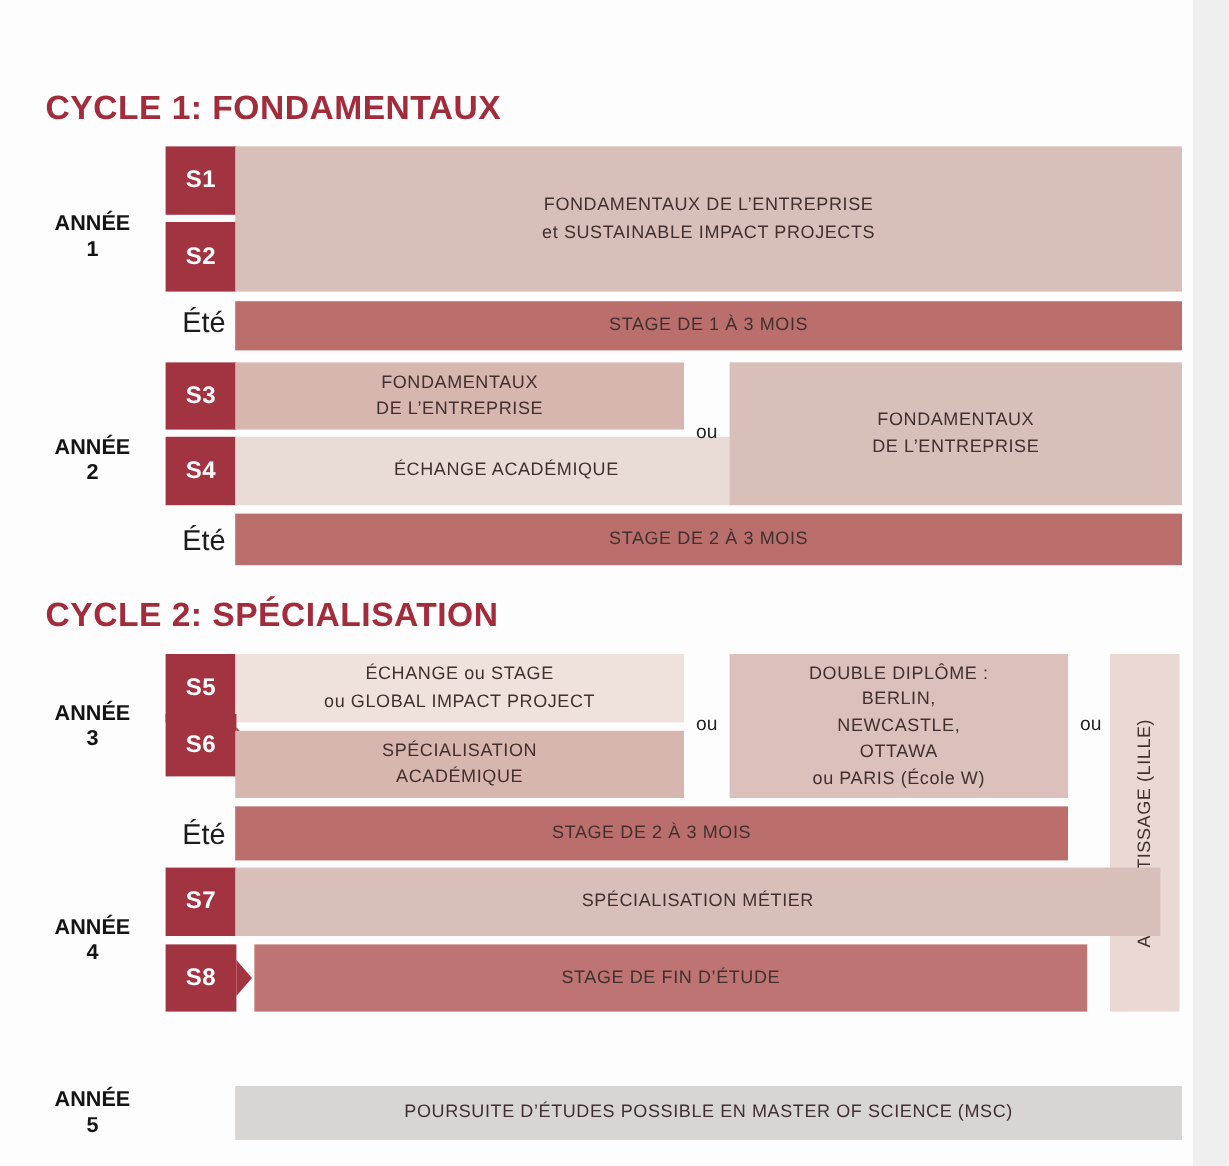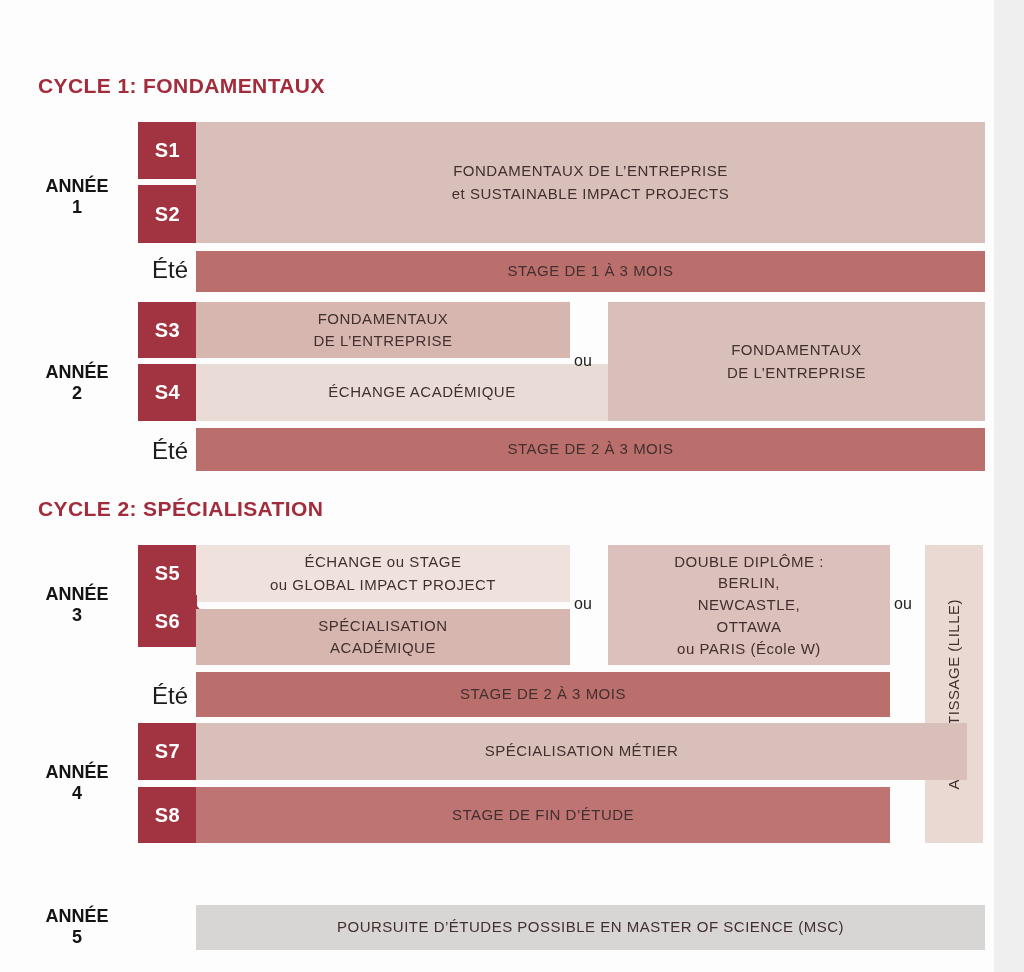--- a/index.html
+++ b/index.html
@@ -1,39 +1,39 @@
 <!DOCTYPE html>
 <html style="--tag: #a23441; --heading: #a22c3b; --pink1: #d9bfba; --pink2: #d7b6b0; --pink3: #e9dcd7; --pink4: #efe2dd; --pink5: #dcc0bb; --pink6: #ead9d3; --pink7: #dcb8b2; --stage: #ba6f6d; --stage2: #bd7472; --gray: #d7d6d4; --blocktext: #41302f; --gutter: #f0eff0; --bg: #fdfdfd;"><head>
 <meta charset="utf-8">
 <style>
   html,body{margin:0;padding:0;}
   body{font-family:"Liberation Sans","DejaVu Sans",sans-serif;background:#ffffff;}
   .canvas{position:relative;width:1024px;height:972px;background:var(--bg,#fdfdfd);overflow:hidden;}
   .gutter{position:absolute;left:994px;top:0;width:30px;height:972px;background:var(--gutter,#f0eff0);}
   .title{position:absolute;left:38px;top:10px;margin:0;font-size:34px;font-weight:bold;letter-spacing:.3px;color:#0e0e0e;}
-  .heading{position:absolute;left:38px;font-size:21px;font-weight:bold;letter-spacing:.4px;color:var(--heading,#a22c3b);}
+  .heading{position:absolute;left:38px;font-size:28px;font-weight:bold;letter-spacing:.4px;color:var(--heading,#a22c3b);}
   .year-label{position:absolute;left:37px;width:80px;text-align:center;font-size:18px;font-weight:bold;line-height:1.18;white-space:pre-line;color:#141414;}
   .tag{position:absolute;left:138px;width:59px;background:var(--tag,#a23441);color:#fff;
        display:flex;align-items:center;justify-content:center;font-size:20px;font-weight:bold;letter-spacing:.5px;}
   .tag::after{content:"";position:absolute;left:100%;top:50%;transform:translateY(-50%);
        border:15px solid transparent;border-left:13px solid var(--tag,#a23441);border-right:0;}
   .block{position:absolute;display:flex;align-items:center;justify-content:center;text-align:center;
        font-size:15px;line-height:1.5;letter-spacing:.5px;color:var(--blocktext,#41302f);white-space:pre-line;}
   .b-pink1{background:var(--pink1,#d9bfba);}
   .b-pink2{background:var(--pink2,#d7b6b0);}
   .b-pink3{background:var(--pink3,#e9dcd7);padding-left:39px;}
   .b-pink4{background:var(--pink4,#efe2dd);}
   .b-pink5{background:var(--pink5,#dcc0bb);line-height:1.45;}
   .b-pink6{background:var(--pink6,#ead9d3);}
   .b-pink7{background:var(--pink7,#dcb8b2);}
   .b-stage{background:var(--stage,#ba6f6d);}
-  .b-stage2{background:var(--stage2,#bd7472);}
+  .b-stage2{background:var(--stage2,#bd7472);margin-left:16px;}
   .b-gray{background:var(--gray,#d7d6d4);}
   .ete{position:absolute;left:122px;width:66px;text-align:right;font-size:24px;color:#1c1c1c;}
-  .ou{position:absolute;width:30px;text-align:left;font-size:16px;color:#232323;}
+  .ou{position:absolute;width:30px;text-align:center;font-size:16px;color:#232323;}
   .vert-text{writing-mode:vertical-rl;transform:rotate(180deg);letter-spacing:.5px;}
 </style>
 </head>
 <body>
 
 <div class="canvas">
   <div class="gutter"></div>
 
   <div class="heading" style="top:74px">CYCLE 1: FONDAMENTAUX</div>
 

